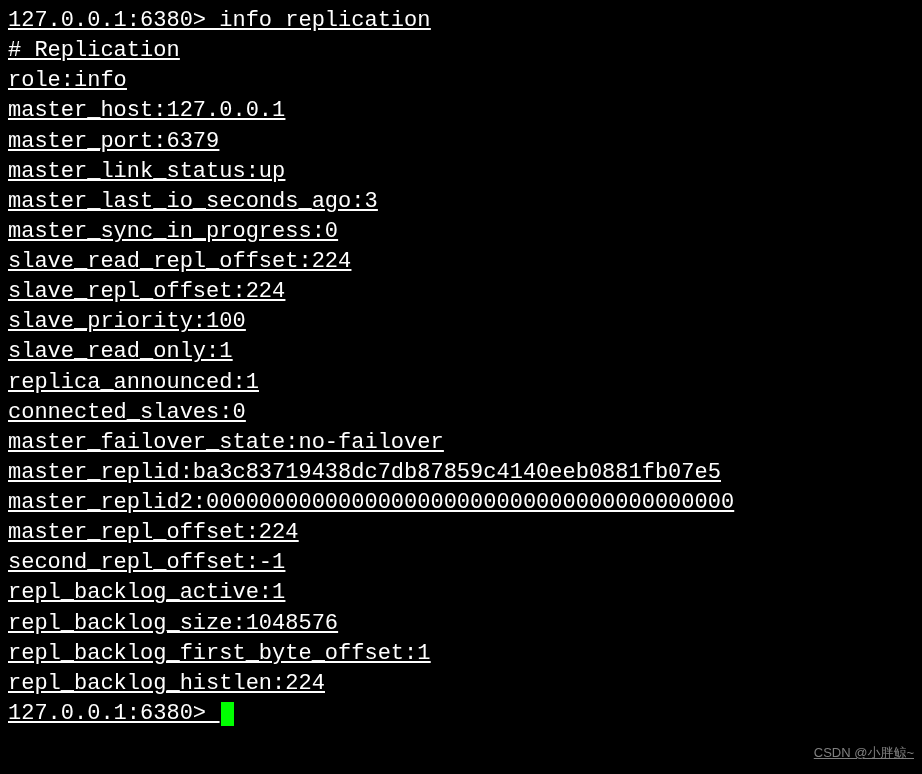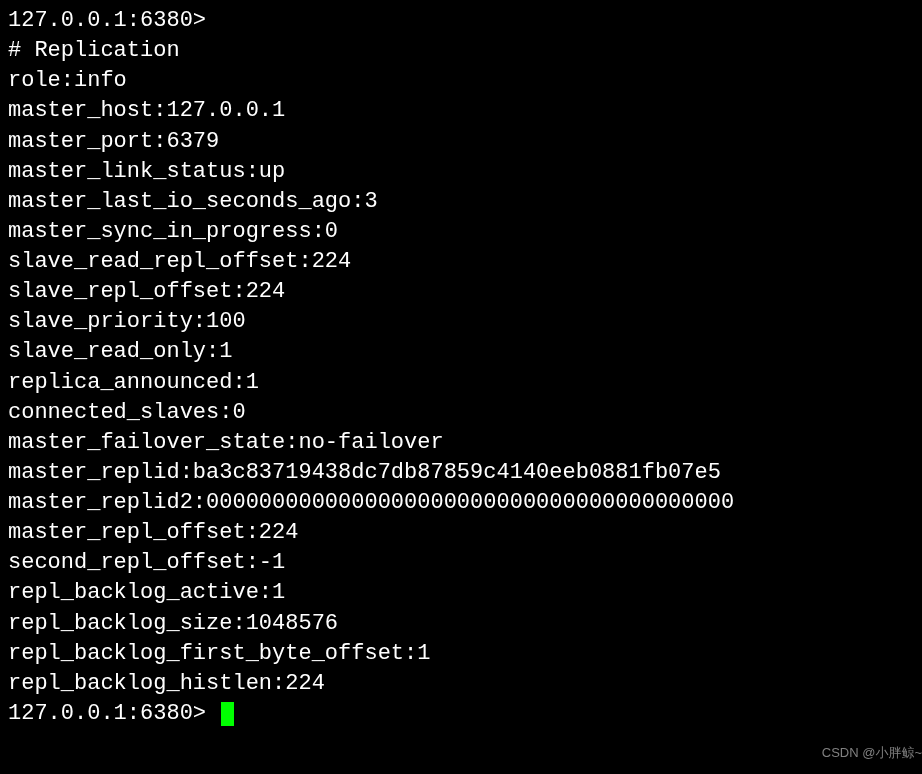--- a/index.html
+++ b/index.html
@@ -1,18 +1,19 @@
 <!DOCTYPE html>
 <html><head>
   <meta charset="utf-8">
   <style>
     * {
       margin: 0;
       padding: 0;
       box-sizing: border-box;
+      text-decoration: underline;
     }
     body {
       background-color: #000000;
       color: #ffffff;
       font-family: 'Consolas', 'Monaco', 'Courier New', monospace;
       font-size: 22px;
       line-height: 1.37;
       padding: 6px 8px;
       width: 922px;
       height: 774px;
@@ -30,31 +31,31 @@
       display: inline-block;
       width: 13px;
       height: 24px;
       background-color: #00ff00;
       margin-left: 2px;
       vertical-align: middle;
     }
     .watermark {
       position: absolute;
       bottom: 12px;
-      right: 0;
+      right: 8px;
       color: #808080;
       font-size: 13px;
       font-family: Arial, sans-serif;
     }
   </style>
 </head>
 <body>
 
 <div class="terminal-line prompt-line">
-  <span>127.0.0.1:6380&gt; </span>
+  <span>127.0.0.1:6380&gt; </span><span>info replication</span>
 </div>
 <div class="terminal-line"># Replication</div>
 <div class="terminal-line">role:info</div>
 <div class="terminal-line">master_host:127.0.0.1</div>
 <div class="terminal-line">master_port:6379</div>
 <div class="terminal-line">master_link_status:up</div>
 <div class="terminal-line">master_last_io_seconds_ago:3</div>
 <div class="terminal-line">master_sync_in_progress:0</div>
 <div class="terminal-line">slave_read_repl_offset:224</div>
 <div class="terminal-line">slave_repl_offset:224</div>

